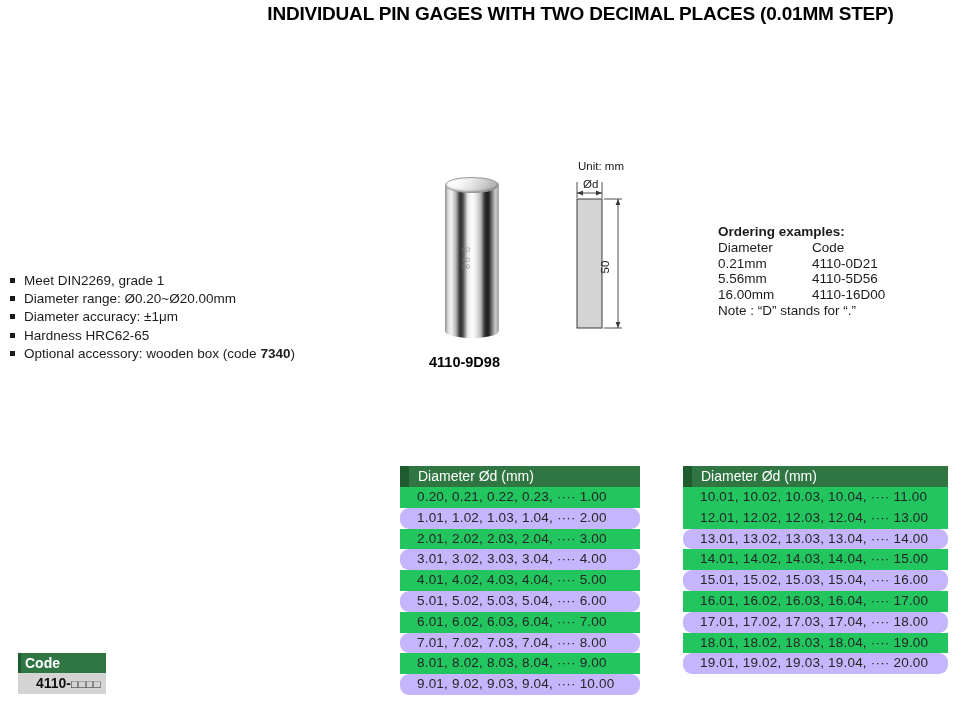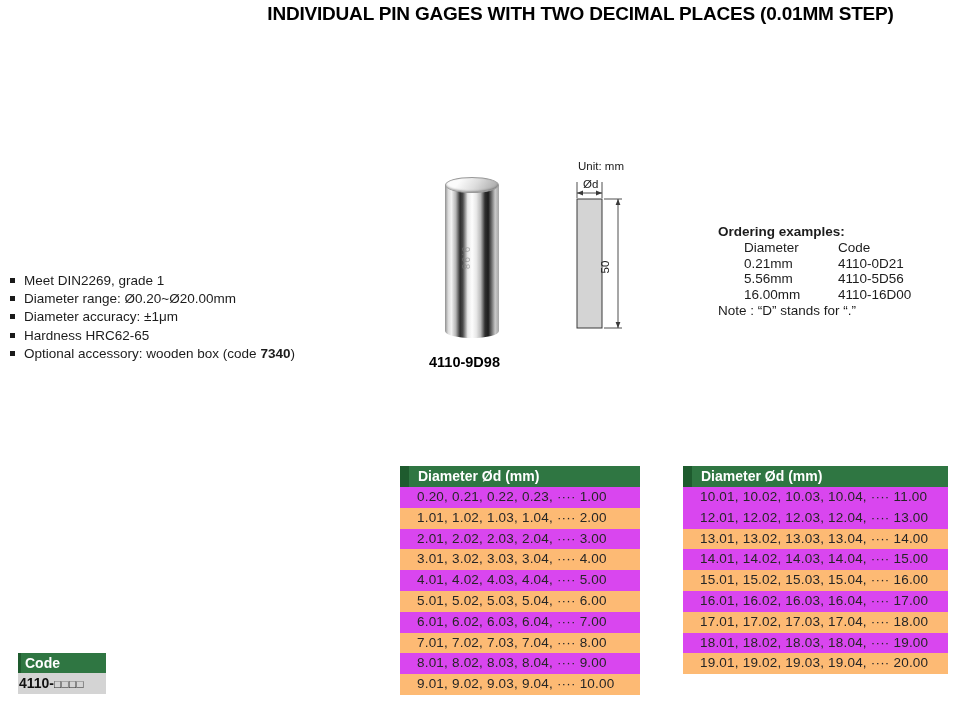--- a/index.html
+++ b/index.html
@@ -36,44 +36,44 @@
     font-size:10px; color:#7d7d7d; opacity:.55; letter-spacing:1px; z-index:3;
   }
   .model-label { position:absolute; left:429px; top:354px; width:86px; text-align:left; font-weight:bold; font-size:14.5px; color:#000; }
   
   .drawing { position:absolute; left:555px; top:155px; }
   .drawing text { font-family:"Liberation Sans","DejaVu Sans",sans-serif; fill:#1a1a1a; }
   
   .ordering { position:absolute; left:718px; top:224px; font-size:13.5px; line-height:15.8px; color:#1c1c1c; }
   .ordering .heading { font-weight:bold; }
   .ordering .orow { display:flex; }
-  .ordering .col1 { width:94px;margin-left:26px; }
+  .ordering .col1 { width:94px; }
   
   .dtable { position:absolute; top:466px; }
   .tleft  { left:400px; width:240px; }
   .tright { left:683px; width:265px; }
   .thead {
     position:relative; height:21px; line-height:21px; background:#2f7642; color:#fff;
-    font-weight:bold; font-size:14px; padding-left:18px; box-sizing:border-box;
+    font-weight:normal; font-size:14px; padding-left:18px; box-sizing:border-box;
   }
   .thead::before { content:""; position:absolute; left:0; top:0; bottom:0; width:9px; background:#1e5b2e; }
   .trow {
     height:20.8px; line-height:20.8px; font-size:13.5px; color:#262626;
     padding-left:17px; box-sizing:border-box; white-space:pre; letter-spacing:0.2px;
   }
-  .trow.odd  { background:#d946ef; }
-  .trow.even { background:#fdba74; }
+  .trow.odd  { background:#22c55e; }
+  .trow.even { background:#c4b5fd;border-radius:9px; }
   
   .codebox { position:absolute; left:18px; top:653px; width:88px; }
   .codebox .hdr {
     position:relative; height:20px; line-height:20px; background:#2f7642; color:#fff;
     font-weight:bold; font-size:14px; padding-left:7px; box-sizing:border-box;
   }
   .codebox .hdr::before { content:""; position:absolute; left:0; top:0; bottom:0; width:3px; background:#1e5b2e; }
-  .codebox .val { height:21px; line-height:21px; background:#d4d4d4; padding-left:1px; font-size:14px; color:#111; }
+  .codebox .val { height:21px; line-height:21px; background:#d4d4d4; padding-left:18px; font-size:14px; color:#111; }
   .codebox .prefix { font-weight:bold; }
   .codebox .boxes { font-size:11.5px; letter-spacing:0.5px; color:#222; }
 </style>
 </head>
 <body>
 
 <div class="page">
 
   <div class="title">INDIVIDUAL PIN GAGES WITH TWO DECIMAL PLACES (0.01MM STEP)</div>
 

